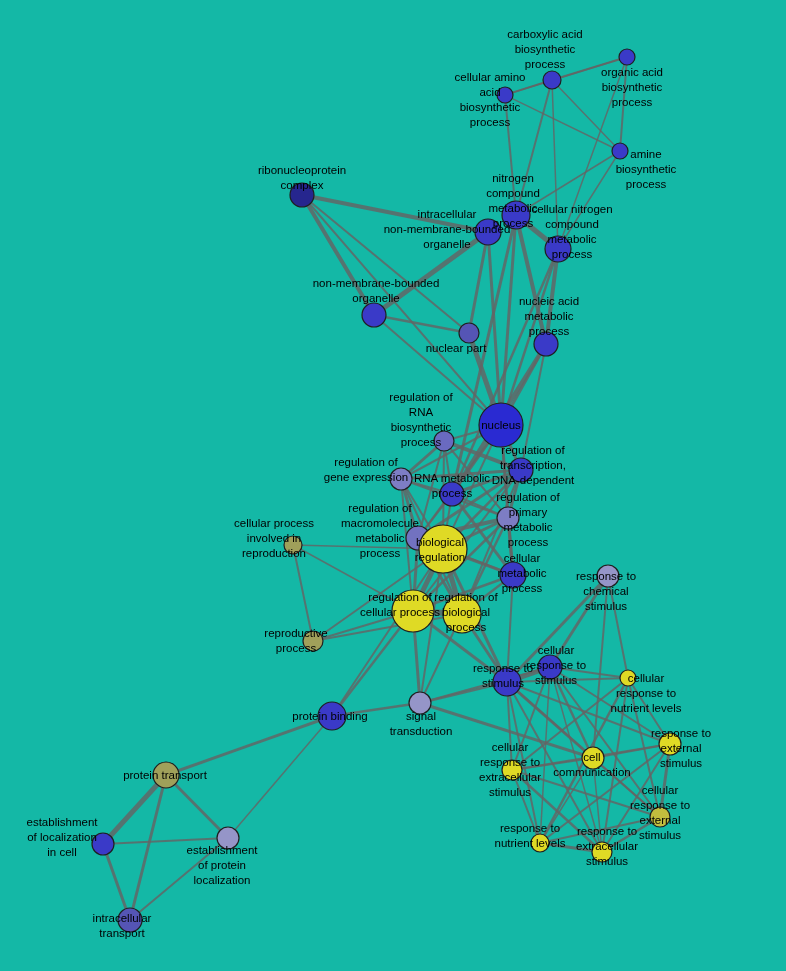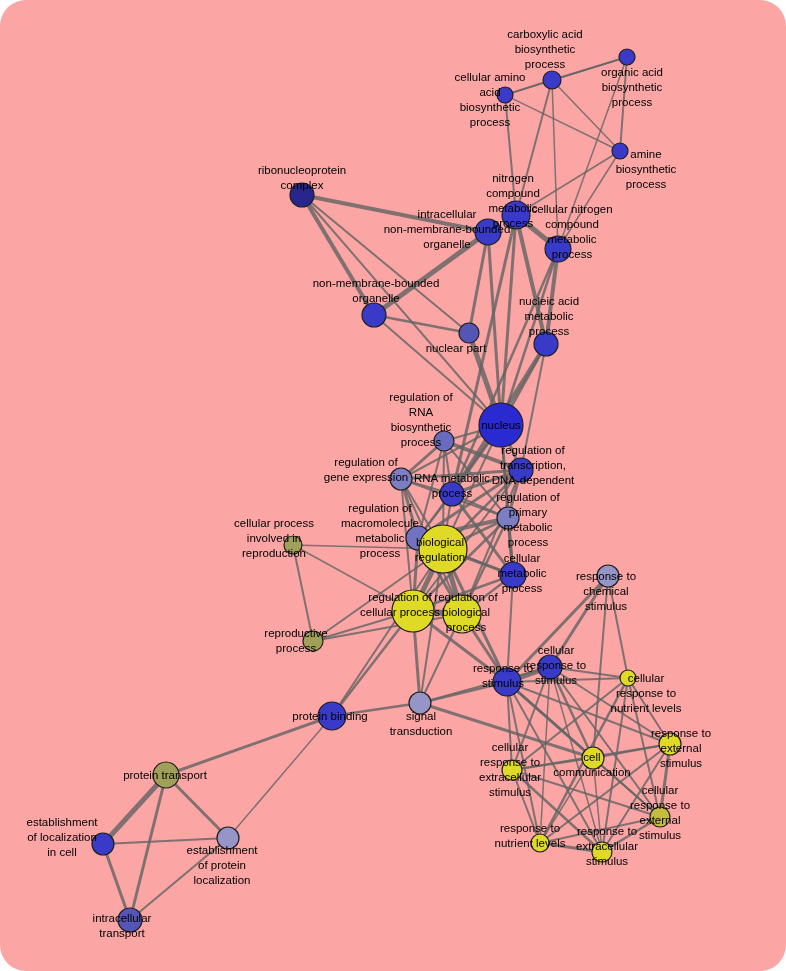--- a/index.html
+++ b/index.html
@@ -5,23 +5,22 @@
   html, body {
     margin: 0;
     padding: 0;
     background: #ffffff;
     font-family: "Liberation Sans", "DejaVu Sans", sans-serif;
   }
   #stage {
     position: relative;
     width: 786px;
     height: 971px;
-    background: #fca5a5;
+    background: #14b8a6;
     overflow: hidden;
-    border-radius: 26px;
   }
   svg text {
     font-family: "Liberation Sans", "DejaVu Sans", sans-serif;
     fill: #000000;
     paint-order: stroke;
   }
   svg circle {
     cursor: pointer;
   }
 </style>

